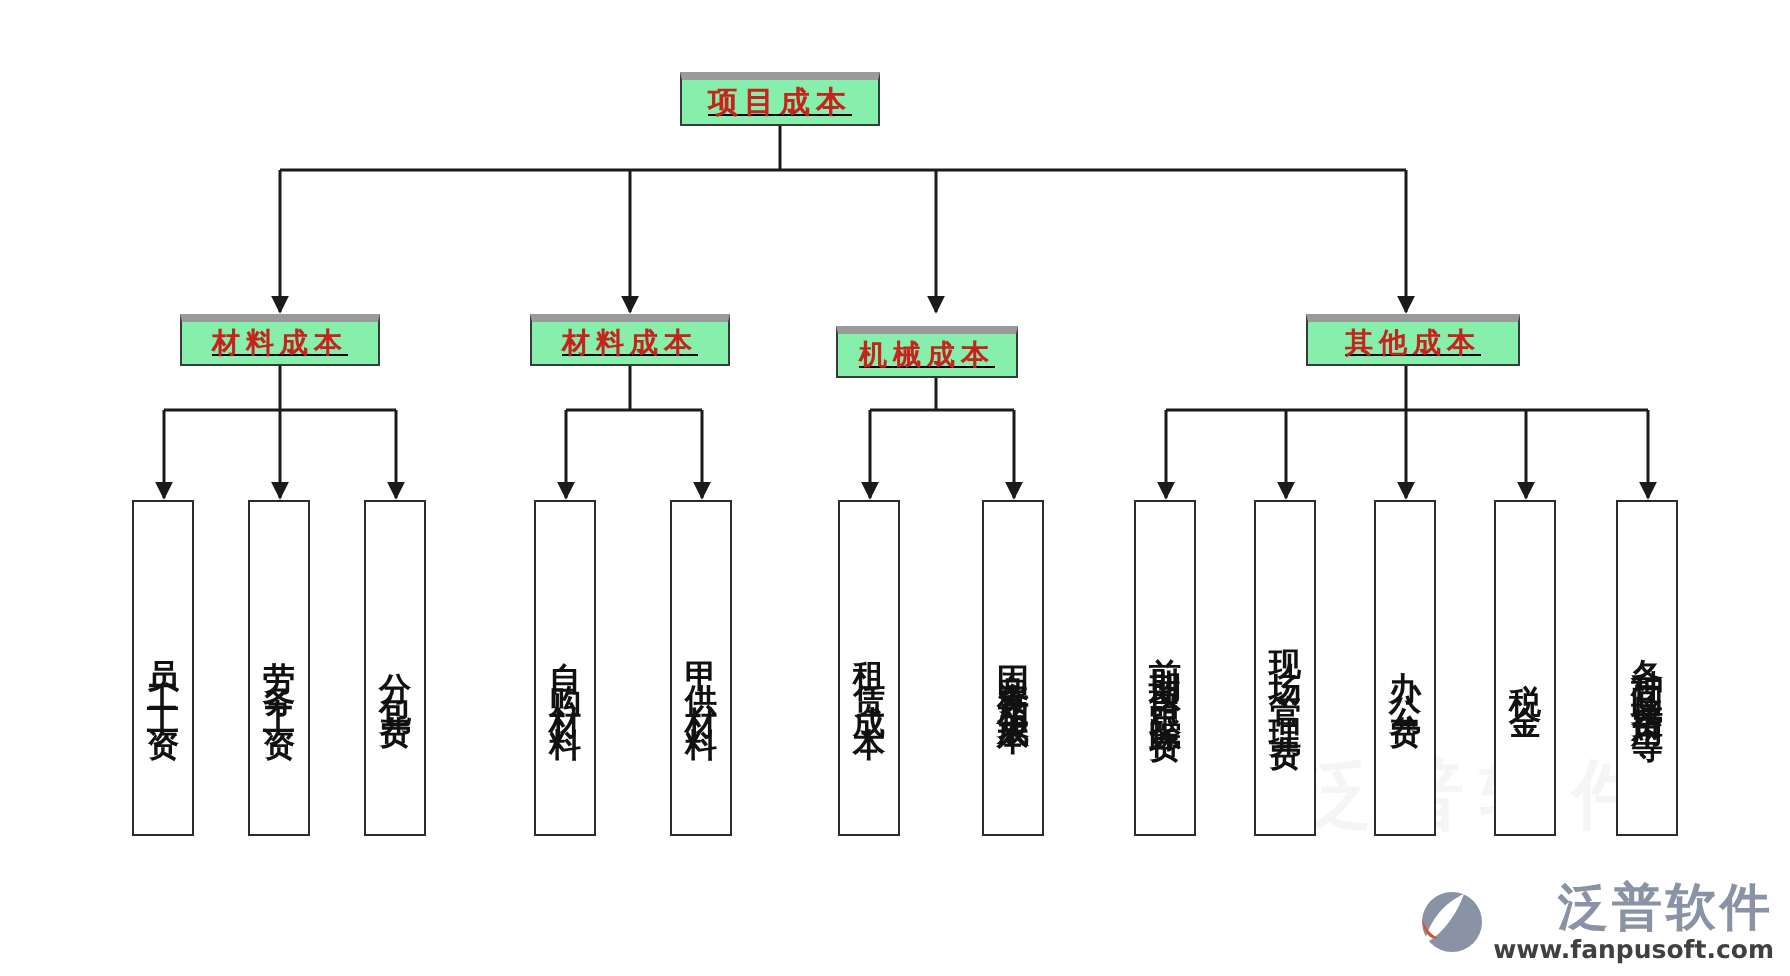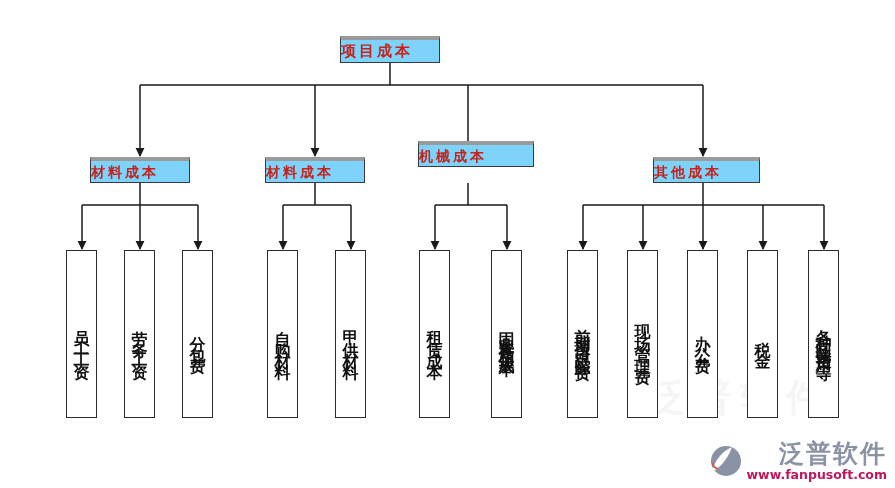--- a/index.html
+++ b/index.html
@@ -4,23 +4,23 @@
 <style>
   html,body { margin:0; padding:0; background:#ffffff; }
   #canvas {
     position:relative; width:895px; height:488px; background:#ffffff;
     font-family:"DejaVu Sans","Liberation Sans",sans-serif; overflow:hidden;
   }
   svg.wires { position:absolute; left:0; top:0; width:895px; height:488px; }
 
   
   .hbox {
-    position:absolute; box-sizing:border-box; background:#7dd3fc;
+    position:absolute; box-sizing:border-box; background:#86efac;
     border:1px solid #3a3a3a; border-top:4px solid #9a9a9a;
-    display:flex; align-items:center; justify-content:flex-start;
+    display:flex; align-items:center; justify-content:center;text-decoration:underline;
   }
   .hlabel {
     color:#c5231b; font-weight:bold; font-size:15px; letter-spacing:3px;
     white-space:nowrap; line-height:1;
   }
 
   
   .vbox {
     position:absolute; box-sizing:border-box; top:250px; width:31px; height:168px;
     background:#ffffff; border:1px solid #2b2b2b;
@@ -44,21 +44,21 @@
   .brandmark {
     position:absolute; right:8px; bottom:6px;
     display:flex; align-items:flex-start;
   }
   .brandmark .logo { width:40px; height:40px; margin-right:2px; margin-top:2px; }
   .brand-col { display:flex; flex-direction:column; align-items:flex-end; }
   .brand-name {
     color:#8a93a5; font-size:25px; font-weight:bold; letter-spacing:2px; line-height:1.1;
   }
   .brand-url {
-    color:#be185d; font-size:12.5px; font-weight:bold; line-height:1.1; margin-top:0px;
+    color:#404040; font-size:12.5px; font-weight:bold; line-height:1.1; margin-top:0px;
   }
 </style>
 </head>
 <body>
 
 <div id="canvas">
 
   <svg class="wires" viewBox="0 0 895 488" xmlns="http://www.w3.org/2000/svg">
     <defs>
       <marker id="arw" viewBox="0 0 10 10" markerUnits="userSpaceOnUse" markerWidth="9" markerHeight="11" refX="9" refY="5" orient="auto">
@@ -105,21 +105,21 @@
   <div class="hbox" style="left:340px; top:36px; width:100px; height:27px;">
     <span class="hlabel">项目成本</span>
   </div>
 
   <div class="hbox" style="left:90px; top:157px; width:100px; height:26px;">
     <span class="hlabel" style="font-size:14px;">材料成本</span>
   </div>
   <div class="hbox" style="left:265px; top:157px; width:100px; height:26px;">
     <span class="hlabel" style="font-size:14px;">材料成本</span>
   </div>
-  <div class="hbox" style="left:418px; top:141px; width:116px; height:26px;">
+  <div class="hbox" style="left:418px; top:163px; width:91px; height:26px;">
     <span class="hlabel" style="font-size:14px;">机械成本</span>
   </div>
   <div class="hbox" style="left:653px; top:157px; width:107px; height:26px;">
     <span class="hlabel" style="font-size:14px;">其他成本</span>
   </div>
 
   <div class="vbox" style="left:66px;">
     <span class="vlabel sp-a">员工工资</span>
   </div>
   <div class="vbox" style="left:124px;">

